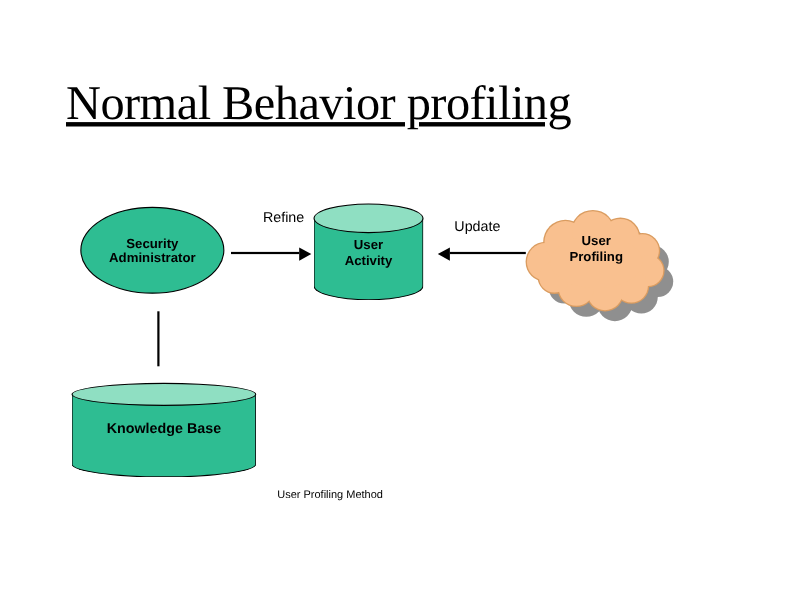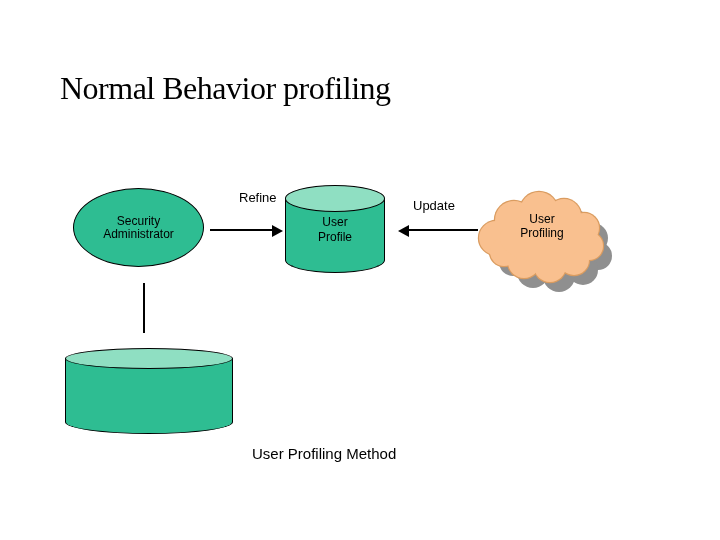--- a/index.html
+++ b/index.html
@@ -4,30 +4,30 @@
 <style>
   html,body{margin:0;padding:0;background:#fff;}
   #slide{
     position:relative;width:720px;height:540px;overflow:hidden;
     background:var(--background,#fff);
     font-family:"Liberation Sans",sans-serif;color:var(--text,#000);
   }
   .abs{position:absolute;}
   #title{
     left:60px;top:72px;width:600px;
-    font-family:"Liberation Serif",serif;font-size:32px;line-height:1.0;
-    letter-spacing:-0.5px;color:var(--text,#000);white-space:nowrap;
+    font-family:"Liberation Serif",serif;font-size:44px;line-height:1.0;
+    letter-spacing:-0.5px;color:var(--text,#000);white-space:nowrap;text-decoration:underline;
   }
   
   #sec-admin{
     left:73px;top:188px;width:131px;height:79px;border-radius:50%;
     background:var(--shape-green);border:1.5px solid #000;box-sizing:border-box;
     display:flex;align-items:center;justify-content:center;text-align:center;
   }
-  .shape-label{font-size:12px;line-height:13px;text-align:center;color:var(--text,#000);}
+  .shape-label{font-size:12px;line-height:13px;text-align:center;color:var(--text,#000);font-weight:bold;}
   .shape-label span{display:block;}
   
   .cyl{box-sizing:border-box;}
   .cyl .cyl-body{
     position:absolute;left:0;right:0;bottom:0;
     background:var(--shape-green);border:1.5px solid #000;border-top:none;
     box-sizing:border-box;
   }
   .cyl .cyl-top{
     position:absolute;left:0;right:0;top:0;
@@ -51,21 +51,21 @@
   #update-line{left:409px;top:229px;width:69px;}
   #update-head{left:398px;top:225px;}
   #connector{left:143px;top:283px;width:1.5px;height:50px;background:#000;}
   .small-label{font-size:13px;line-height:14px;color:var(--text,#000);white-space:nowrap;}
   #refine-label{left:239px;top:191px;}
   #update-label{left:413px;top:199px;}
   
   #cloud-wrap{left:474px;top:190px;width:150px;height:106px;}
   #cloud-wrap svg{display:block;}
   #cloud-label{position:absolute;left:18px;top:22px;width:100px;line-height:14px;}
-  #caption{left:252px;top:445px;font-size:15px;color:var(--text,#000);white-space:nowrap;}
+  #caption{left:252px;top:445px;font-size:10px;color:var(--text,#000);white-space:nowrap;}
 </style>
 </head>
 <body>
 
 <div id="slide">
 
   <div id="title" class="abs">Normal Behavior profiling</div>
 
   <div id="sec-admin" class="abs">
     <div class="shape-label">
@@ -76,21 +76,21 @@
 
   <div id="refine-label" class="abs small-label">Refine</div>
   <div id="refine-line" class="abs hline"></div>
   <div id="refine-head" class="abs arrow-right"></div>
 
   <div id="user-profile" class="abs cyl">
     <div class="cyl-body"></div>
     <div class="cyl-top"></div>
     <div class="shape-label">
       <span>User</span>
-      <span>Profile</span>
+      <span>Activity</span>
     </div>
   </div>
 
   <div id="update-label" class="abs small-label">Update</div>
   <div id="update-line" class="abs hline"></div>
   <div id="update-head" class="abs arrow-left"></div>
 
   <div id="cloud-wrap" class="abs">
     <svg width="150" height="106" viewBox="0 0 150 106">
       <g id="cloud-shadow" transform="translate(9,10)" fill="#8f8f8f">
@@ -138,18 +138,19 @@
       <span>Profiling</span>
     </div>
   </div>
 
   <div id="connector" class="abs"></div>
 
   <div id="knowledge-base" class="abs cyl">
     <div class="cyl-body"></div>
     <div class="cyl-top"></div>
     <div class="shape-label">
+      <span>Knowledge Base</span>
     </div>
   </div>
 
   <div id="caption" class="abs">User Profiling Method</div>
 
 </div>
 
 </body></html>

